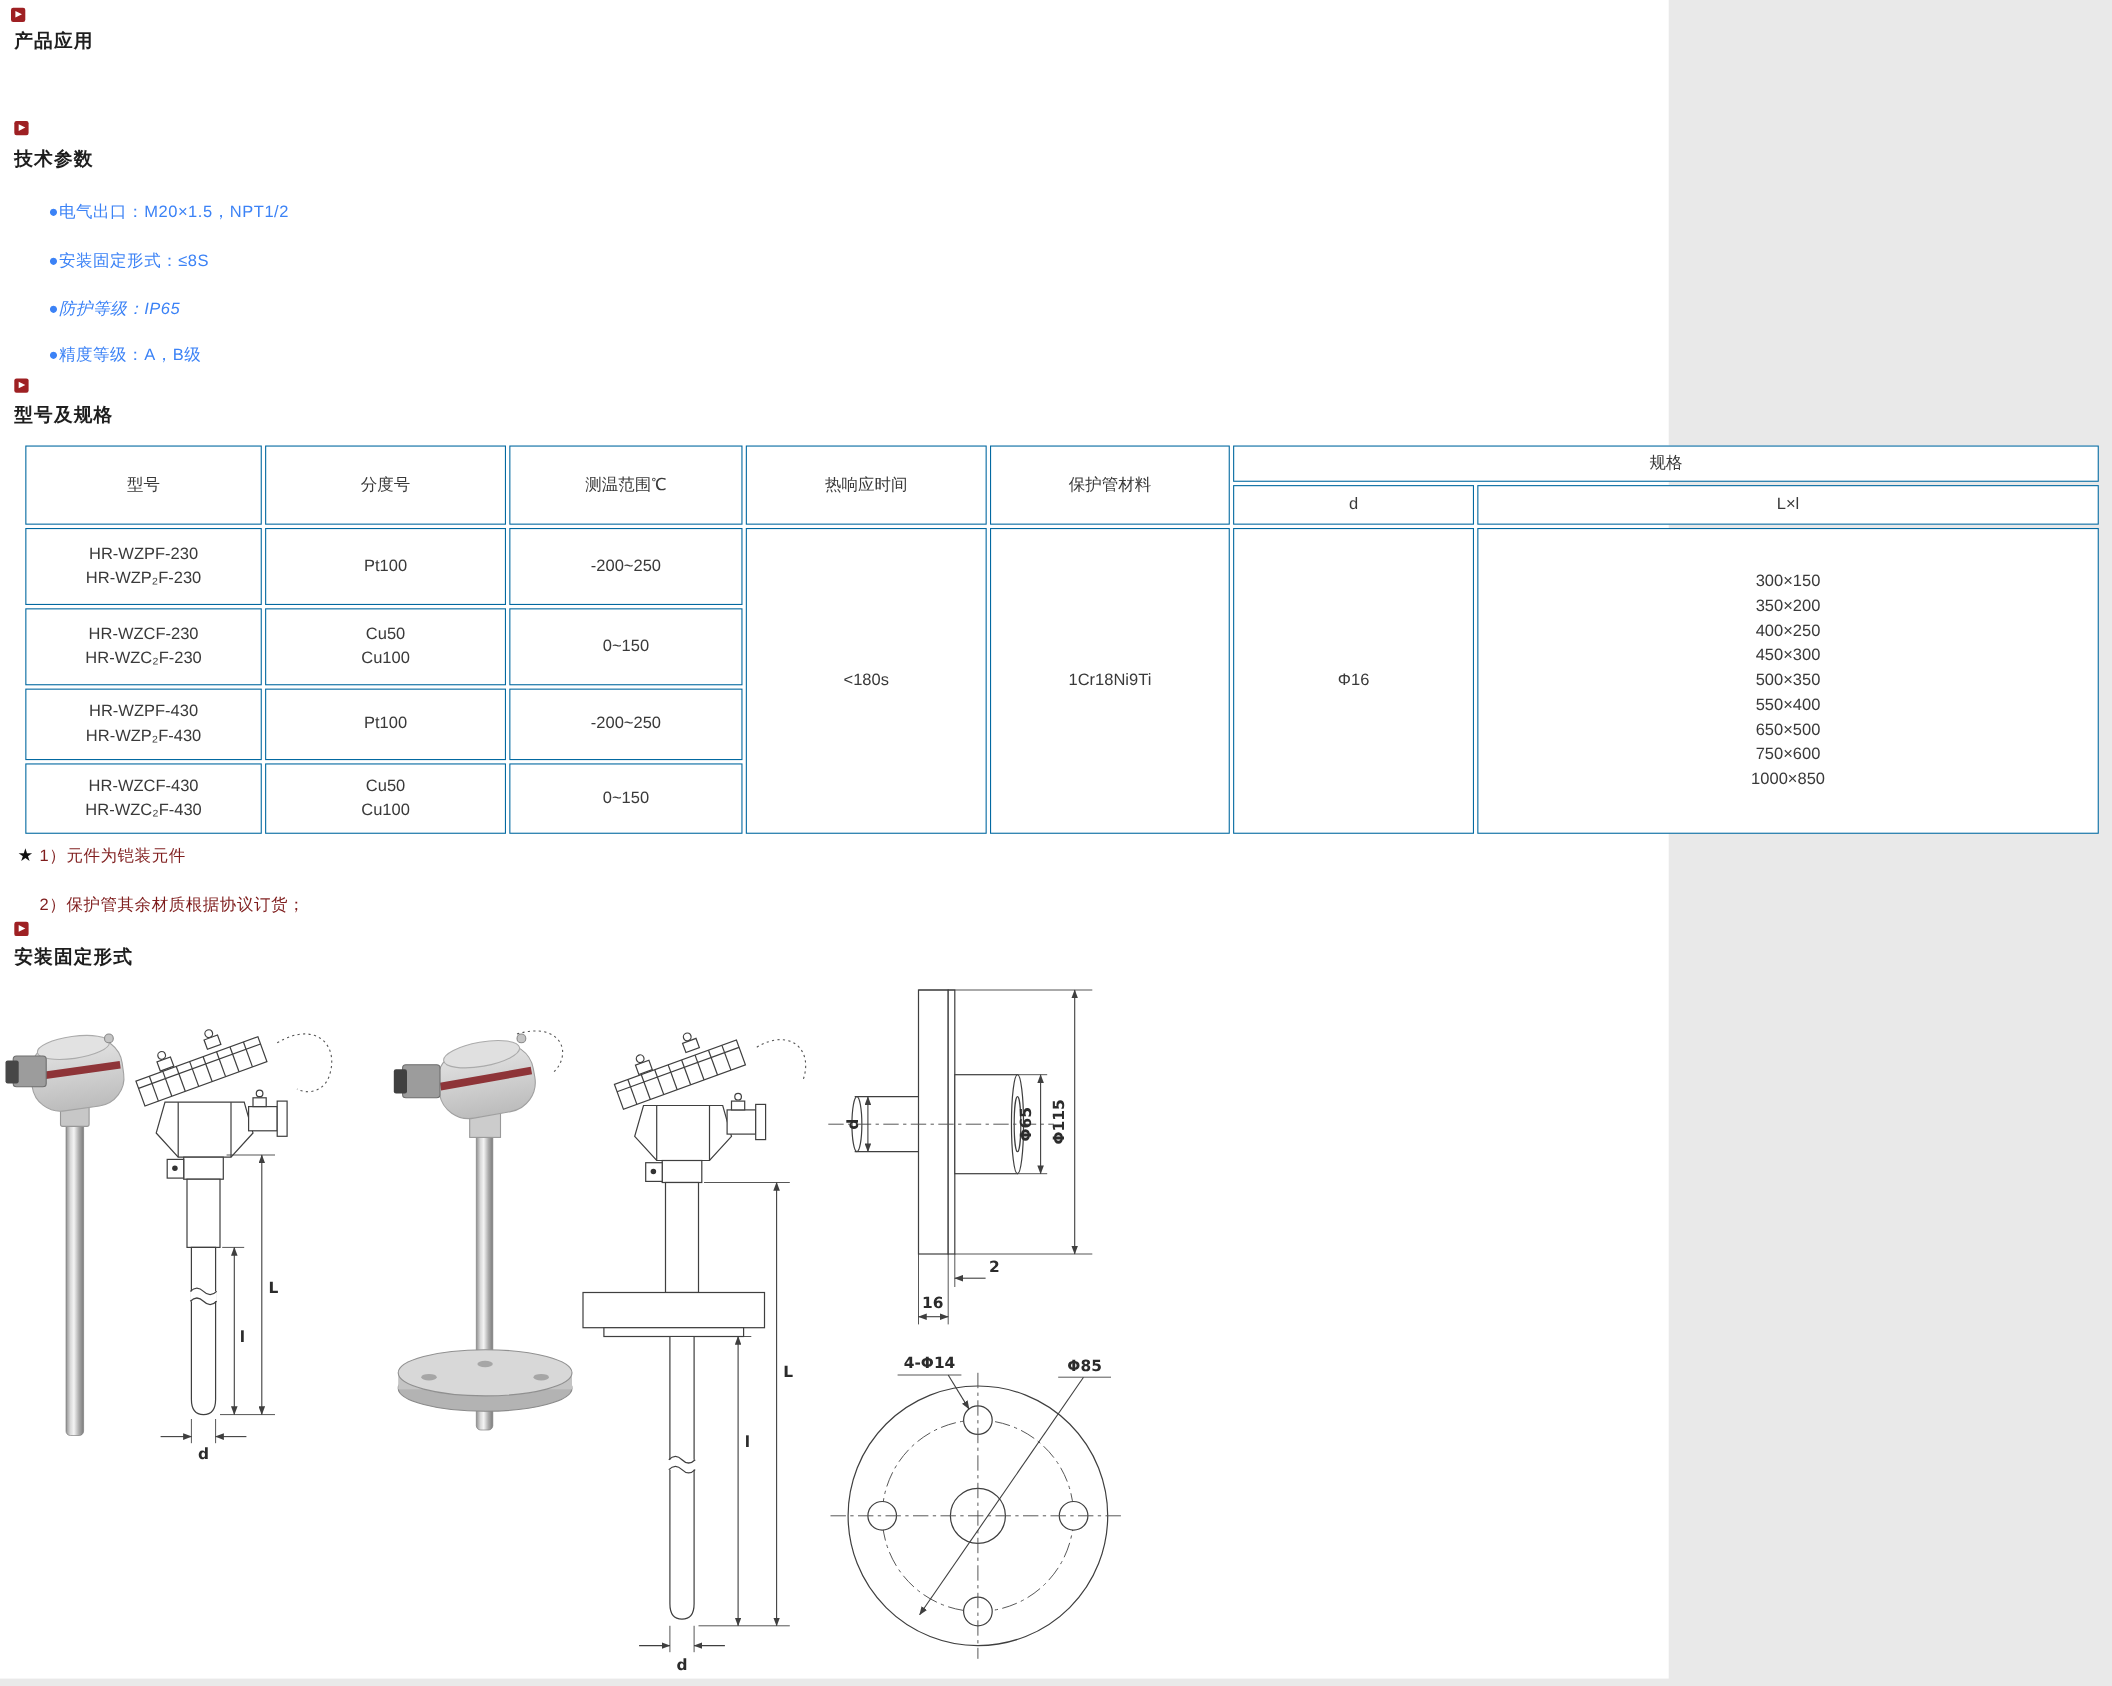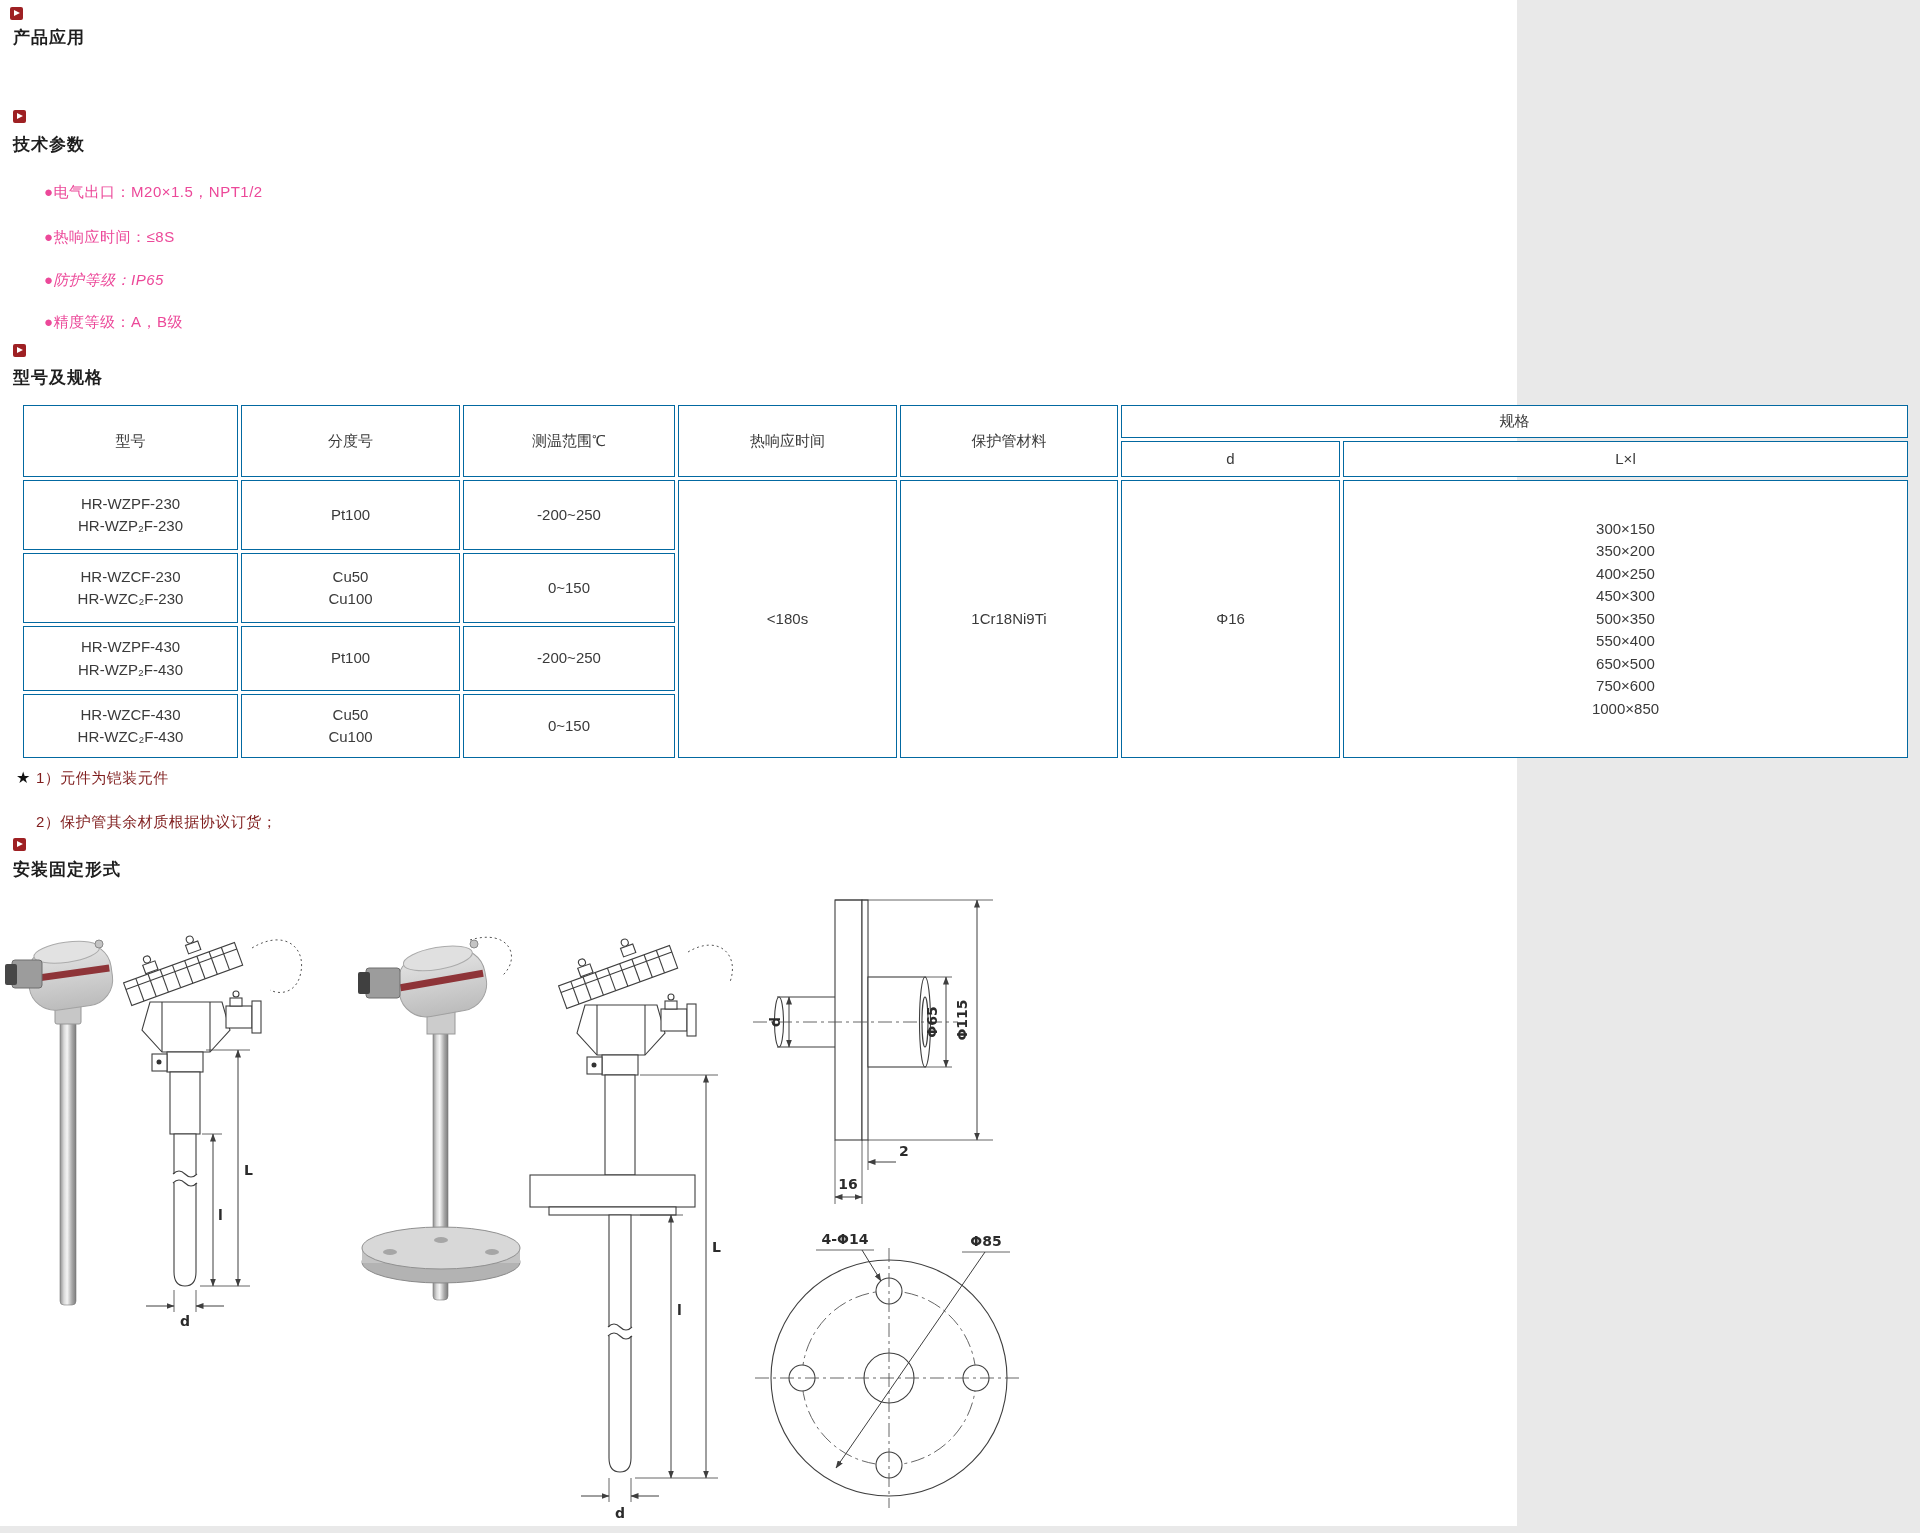--- a/index.html
+++ b/index.html
@@ -10,21 +10,21 @@
     -webkit-font-smoothing:antialiased;
   }
   .page{position:absolute;left:0;top:0;width:1517px;height:1526px;background:#ffffff;}
   .marker{position:absolute;width:13px;height:13px;background:#9e2023;border-radius:2px;}
   .marker::after{
     content:"";position:absolute;left:4px;top:3px;
     border-left:6px solid #fff;border-top:3.5px solid transparent;border-bottom:3.5px solid transparent;
   }
   .sec-title{position:absolute;left:13px;font-size:17px;font-weight:bold;color:#1e1e1e;letter-spacing:1px;}
   .para{position:absolute;left:28px;top:64px;font-size:15px;color:#333;letter-spacing:0.5px;}
-  .bullet{position:absolute;left:44px;font-size:15px;color:#ec4899;letter-spacing:0.5px;}
+  .bullet{position:absolute;left:44px;font-size:15px;color:#3b82f6;letter-spacing:0.5px;}
   table.spec{
     position:absolute;left:20px;top:402px;width:1885px;
     border-collapse:separate;border-spacing:3px;table-layout:fixed;
     font-size:15px;color:#3a3a3a;
   }
   table.spec th,table.spec td{
     border:1px solid #0369a1;background:#fff;text-align:center;vertical-align:middle;
     font-weight:normal;padding:2px;line-height:1.5;
   }
   .notes-star{position:absolute;left:16px;top:768px;font-size:16px;color:#111;}
@@ -42,21 +42,21 @@
 <body>
 
 <div class="page">
 
   <div class="marker" style="left:10px;top:7px;"></div>
   <div class="sec-title" style="top:26px;">产品应用</div>
 
   <div class="marker" style="left:13px;top:110px;"></div>
   <div class="sec-title" style="top:133px;">技术参数</div>
   <div class="bullet" style="top:183px;">●电气出口：M20×1.5，NPT1/2</div>
-  <div class="bullet" style="top:228px;">●热响应时间：≤8S</div>
+  <div class="bullet" style="top:228px;">●安装固定形式：≤8S</div>
   <div class="bullet" style="top:271px;font-style:italic;">●防护等级：IP65</div>
   <div class="bullet" style="top:313px;">●精度等级：A，B级</div>
 
   <div class="marker" style="left:13px;top:344px;"></div>
   <div class="sec-title" style="top:366px;">型号及规格</div>
 
   <table class="spec">
     <colgroup>
       <col style="width:215px">
         <col style="width:219px">

